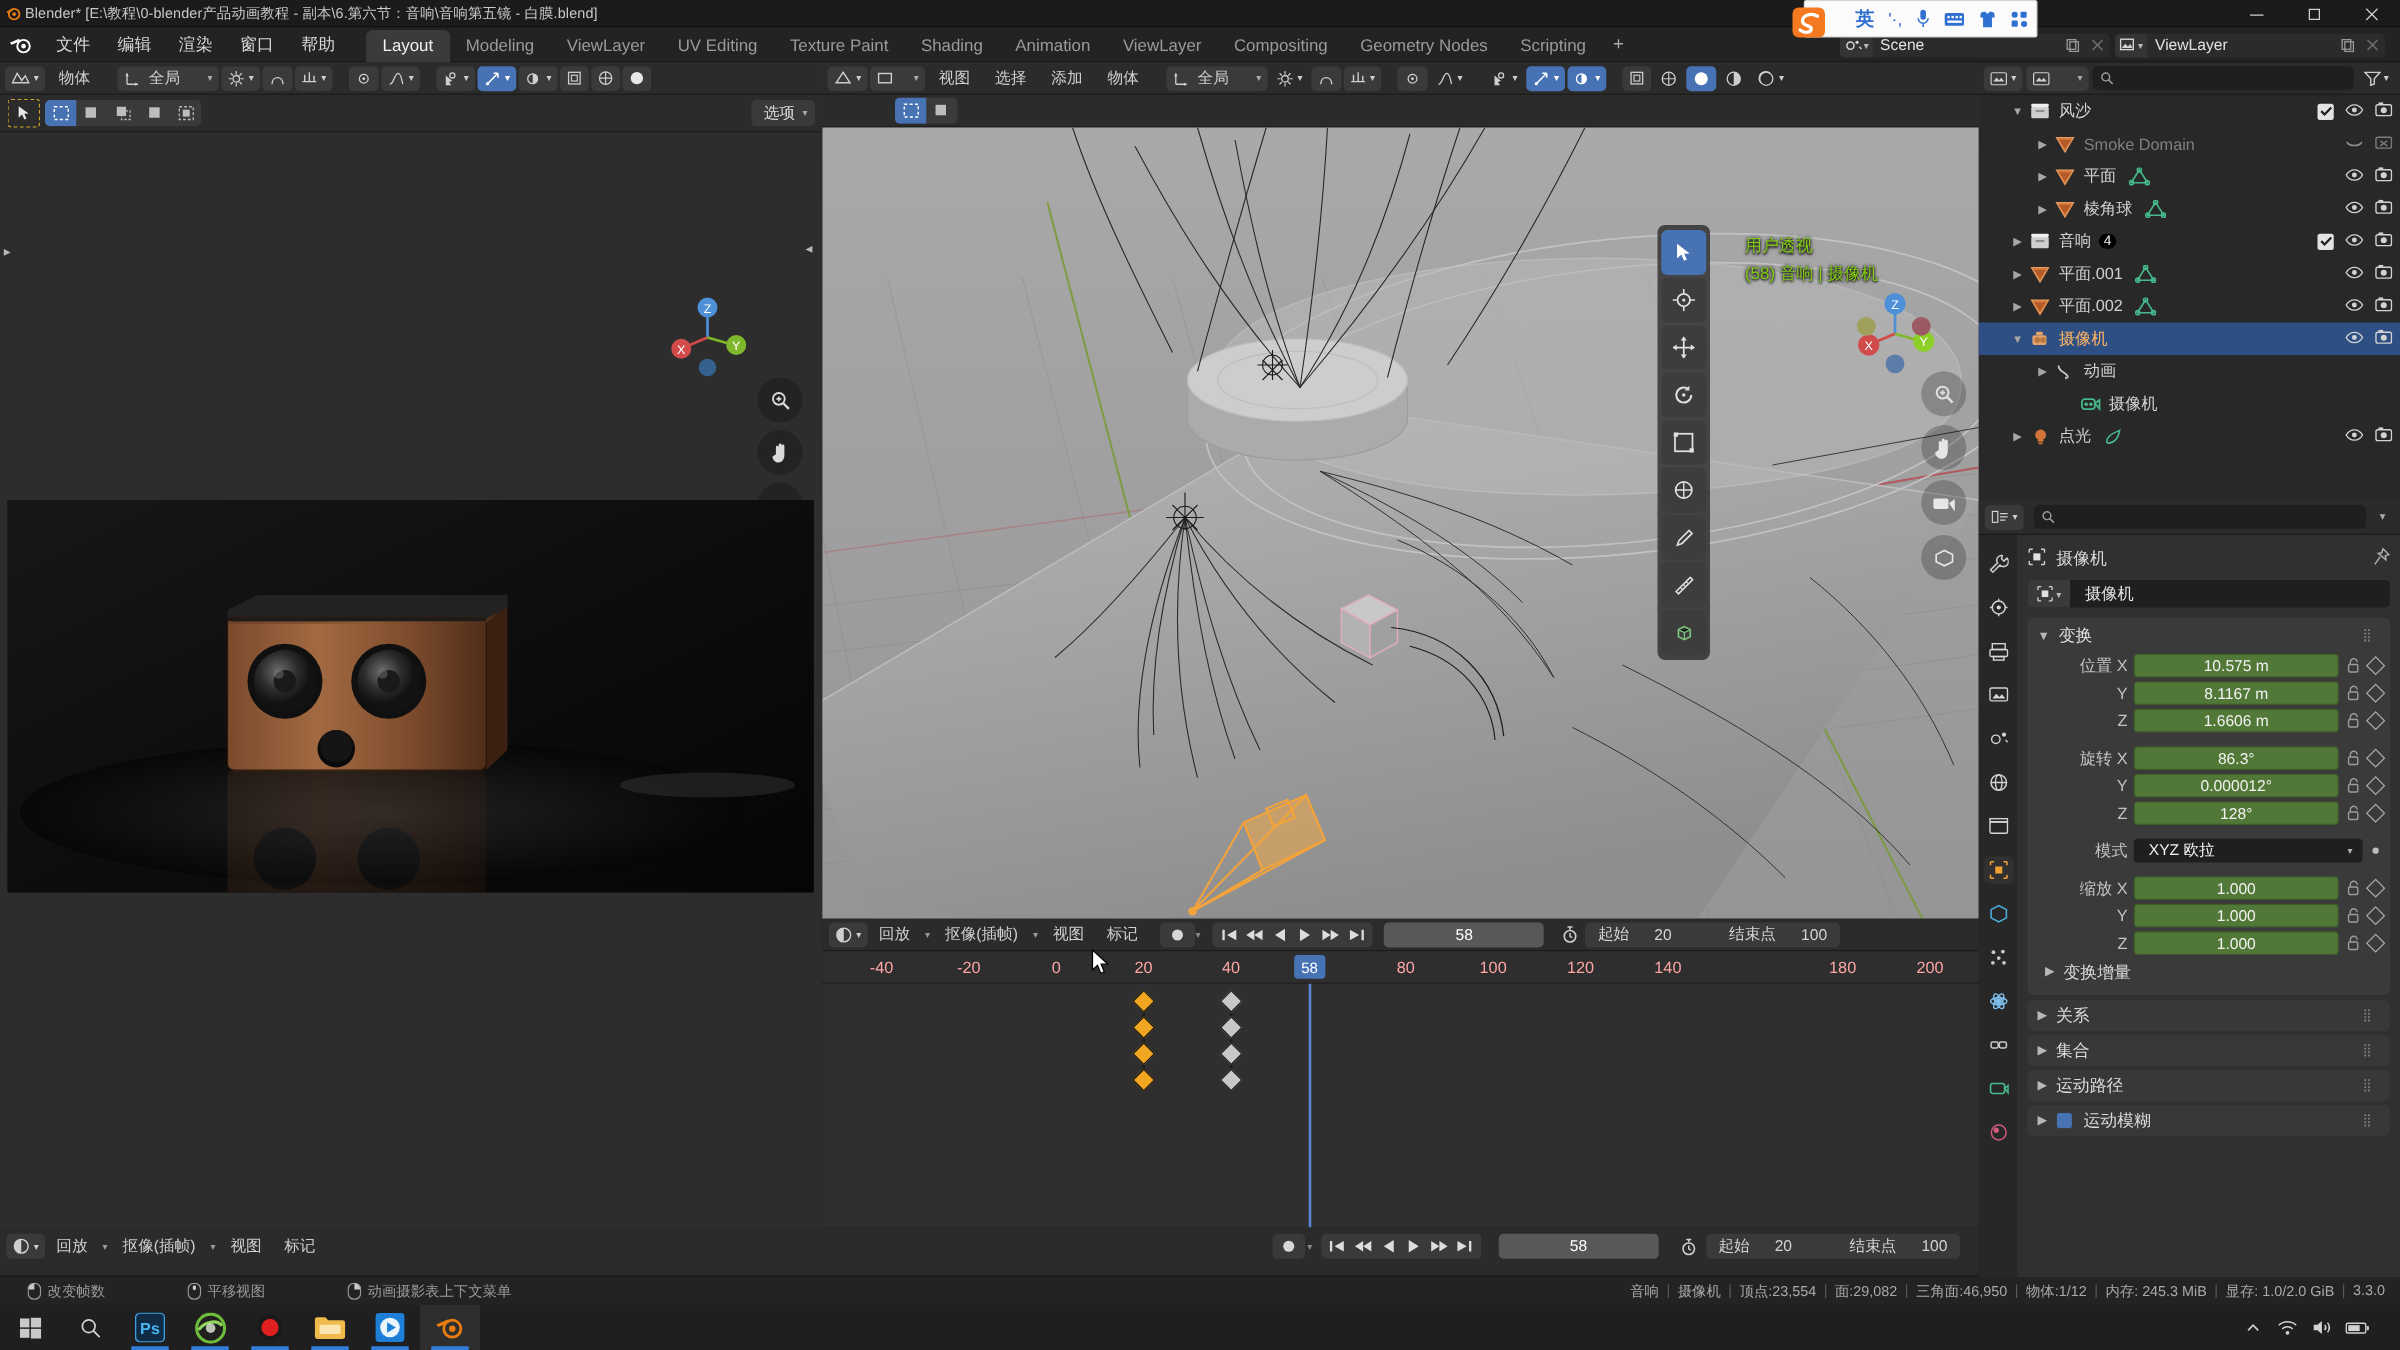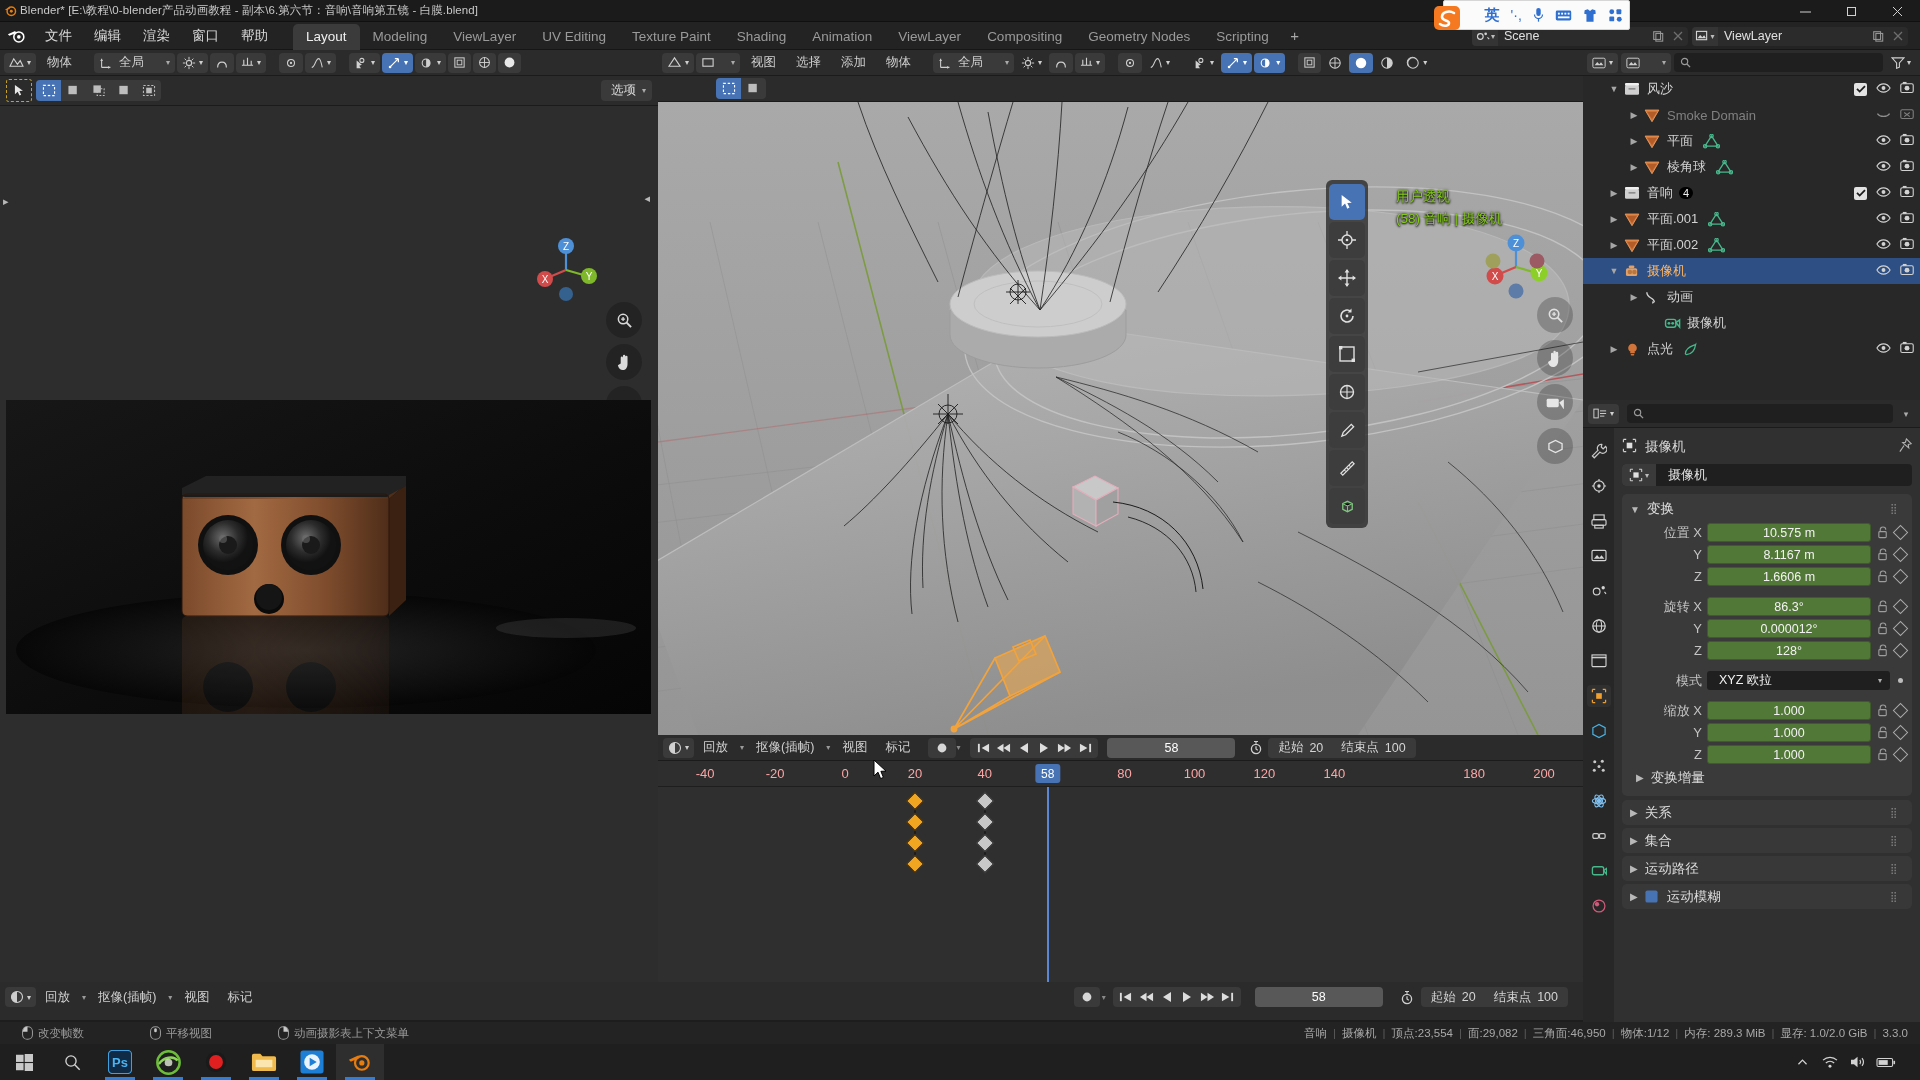--- a/index.html
+++ b/index.html
@@ -125,21 +125,21 @@
   .ds-header{
     height:26px; background:#2b2b2b; display:flex; align-items:center; padding:0 5px;
     border-bottom:1px solid #1b1b1b;
   }
   .frame-field{
     height:20px; min-width:128px; background:#585858; border-radius:4px; display:flex;
     align-items:center; justify-content:center; font-size:12.5px; color:#fff;
   }
   .range-field{
     height:20px; background:#3a3a3a; border-radius:4px; display:flex; align-items:center;
-    padding:0 10px; gap:6px; font-size:12.5px; color:#d4d4d4;
+    padding:0 10px; gap:20px; font-size:12.5px; color:#d4d4d4;
   }
   .ds-ruler{
     position:absolute; left:0; top:26px; width:925px; height:26px; background:#2e2e2e;
     border-bottom:1px solid #1e1e1e;
   }
   .tick{ position:absolute; top:5px; font-size:13px; color:#fca5a5; transform:translateX(-50%); }
   .cur-chip{
     position:absolute; top:3px; height:19px; padding:0 6px; background:#4772b3; color:#fff;
     font-size:12px; border-radius:3px; display:flex; align-items:center; transform:translateX(-50%);
   }
@@ -1805,21 +1805,21 @@
         <span>摄像机</span>
         <span class="sbsep">|</span>
         <span>顶点:23,554</span>
         <span class="sbsep">|</span>
         <span>面:29,082</span>
         <span class="sbsep">|</span>
         <span>三角面:46,950</span>
         <span class="sbsep">|</span>
         <span>物体:1/12</span>
         <span class="sbsep">|</span>
-        <span>内存: 289.3 MiB</span>
+        <span>内存: 245.3 MiB</span>
         <span class="sbsep">|</span>
         <span>显存: 1.0/2.0 GiB</span>
         <span class="sbsep">|</span>
         <span>3.3.0</span>
       </div>
   </div>
 
   <div class="taskbar">
     <div class="tk">
       <svg width="17" height="17" viewBox="0 0 18 18">

